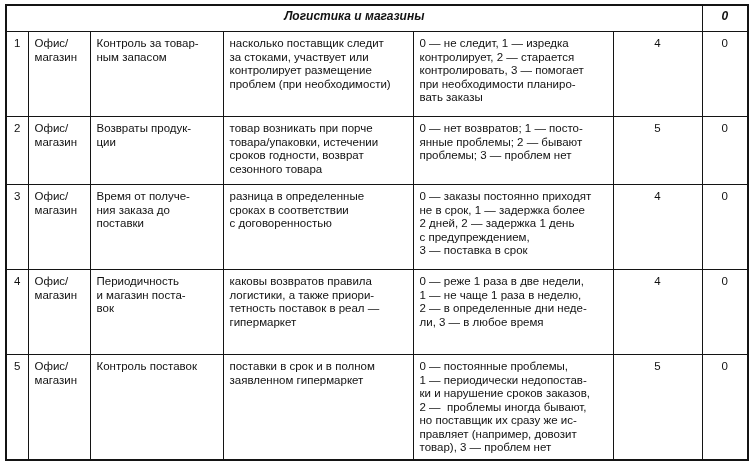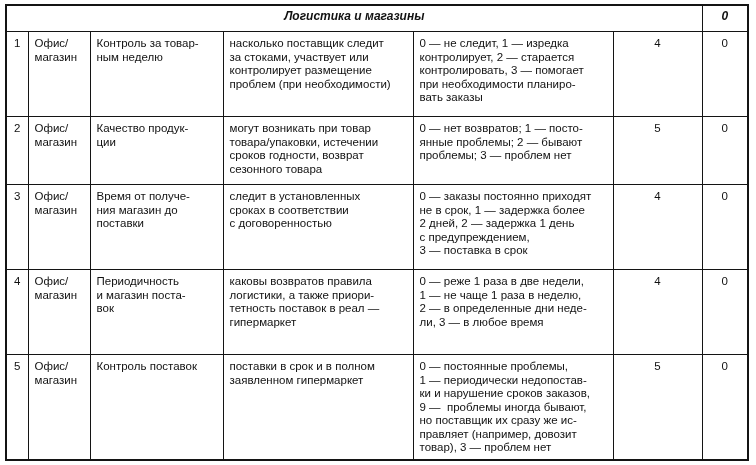--- a/index.html
+++ b/index.html
@@ -77,59 +77,59 @@
       <tr class="hdr">
         <td colspan="6">Логистика и магазины</td>
         <td class="c-score">0</td>
       </tr>
 
       <tr class="r1">
         <td class="c-num">1</td>
         <td>Офис/
 магазин</td>
         <td>Контроль за товар-
-ным неделю</td>
+ным запасом</td>
         <td>насколько поставщик следит
 за стоками, участвует или
 контролирует размещение
 проблем (при необходимости)</td>
         <td>0 — не следит, 1 — изредка
 контролирует, 2 — старается
 контролировать, 3 — помогает
 при необходимости планиро-
 вать заказы</td>
         <td class="c-score">4</td>
         <td class="c-score">0</td>
       </tr>
 
       <tr class="r2">
         <td class="c-num">2</td>
         <td>Офис/
 магазин</td>
-        <td>Качество продук-
+        <td>Возвраты продук-
 ции</td>
-        <td>могут возникать при товар
+        <td>товар возникать при порче
 товара/упаковки, истечении
 сроков годности, возврат
 сезонного товара</td>
         <td>0 — нет возвратов; 1 — посто-
 янные проблемы; 2 — бывают
 проблемы; 3 — проблем нет</td>
         <td class="c-score">5</td>
         <td class="c-score">0</td>
       </tr>
 
       <tr class="r3">
         <td class="c-num">3</td>
         <td>Офис/
 магазин</td>
         <td>Время от получе-
-ния магазин до
+ния заказа до
 поставки</td>
-        <td>следит в установленных
+        <td>разница в определенные
 сроках в соответствии
 с договоренностью</td>
         <td>0 — заказы постоянно приходят
 не в срок, 1 — задержка более
 2 дней, 2 — задержка 1 день
 с предупреждением,
 3 — поставка в срок</td>
         <td class="c-score">4</td>
         <td class="c-score">0</td>
       </tr>
@@ -156,21 +156,21 @@
       <tr class="r5">
         <td class="c-num">5</td>
         <td>Офис/
 магазин</td>
         <td>Контроль поставок</td>
         <td>поставки в срок и в полном
 заявленном гипермаркет</td>
         <td>0 — постоянные проблемы,
 1 — периодически недопостав-
 ки и нарушение сроков заказов,
-9 —  проблемы иногда бывают,
+2 —  проблемы иногда бывают,
 но поставщик их сразу же ис-
 правляет (например, довозит
 товар), 3 — проблем нет</td>
         <td class="c-score">5</td>
         <td class="c-score">0</td>
       </tr>
     </tbody>
   </table>
 </div>
 

